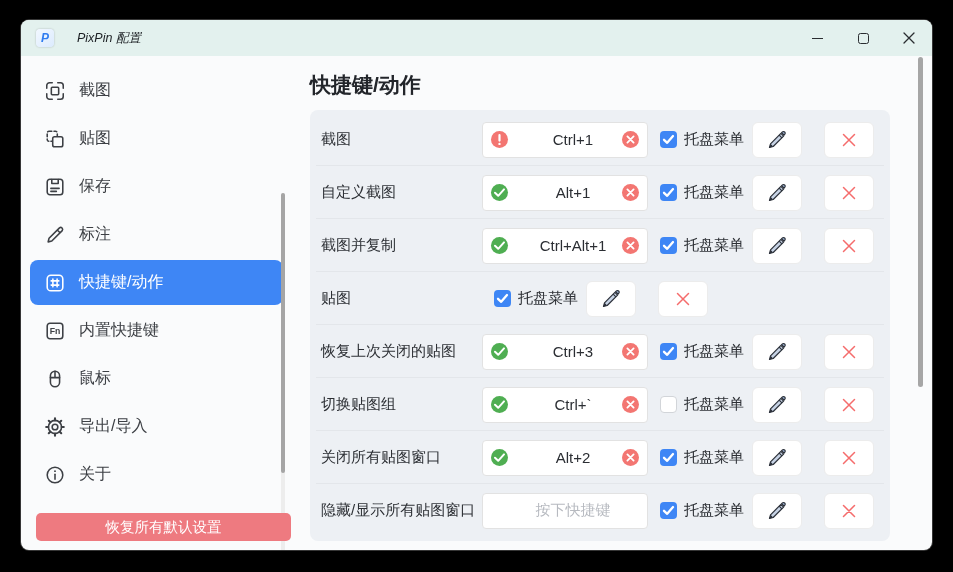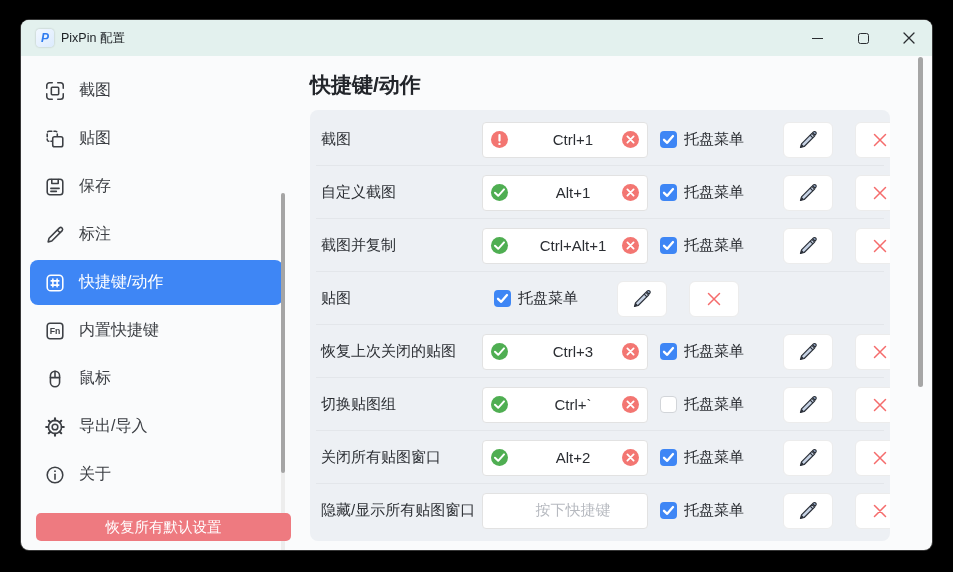--- a/index.html
+++ b/index.html
@@ -17,21 +17,21 @@
   *{box-sizing:border-box;margin:0;padding:0;font-family:"Liberation Sans",sans-serif;}
   html,body{width:953px;height:572px;background:#000;overflow:hidden;}
   .window{position:absolute;left:21px;top:20px;width:911px;height:530px;border-radius:8px;
     background:var(--win-bg);overflow:hidden;
     box-shadow:0 0 0 1px rgba(60,60,60,.9),0 12px 32px rgba(0,0,0,.65);}
   
   .titlebar{height:36px;background:var(--titlebar-bg);display:flex;align-items:center;padding-left:15px;}
   .app-icon{width:18px;height:18px;border-radius:4px;background:linear-gradient(135deg,#f2f8ff,#dcebfe);
     box-shadow:0 0 2px rgba(0,0,0,.25);display:flex;align-items:center;justify-content:center;
     color:#2f7cf0;font-size:12px;font-weight:bold;font-style:italic;}
-  .app-title{margin-left:7px;font-size:12.5px;color:#1c2024;}
+  .app-title{margin-left:23px;font-size:12.5px;color:#1c2024;font-style:italic;}
   .controls{margin-left:auto;display:flex;height:100%;}
   .ctrl{width:46px;height:100%;display:flex;align-items:center;justify-content:center;cursor:default;}
   .glyph-min{width:11px;height:0;border-top:1.4px solid #2a2d31;display:block;}
   .glyph-max{width:11px;height:11px;border:1.4px solid #2a2d31;border-radius:2.5px;display:block;}
   
   .body{display:flex;height:494px;position:relative;}
   .sidebar{width:268px;padding-top:9px;position:relative;flex:none;}
   .side-item{display:flex;align-items:center;height:45px;margin:3px 6px 3px 9px;border-radius:8px;
     padding:0 14px;gap:13px;color:#3d4045;font-size:16px;cursor:default;}
   .side-item.selected{background:var(--accent-blue);color:#fff;}
@@ -49,21 +49,21 @@
   .row:not(:last-child)::after{content:"";position:absolute;left:6px;right:6px;bottom:0;height:1px;background:var(--sep);}
   .row-label{width:161px;font-size:15px;color:var(--text-main);white-space:nowrap;flex:none;}
   .hk-box{width:166px;height:36px;background:#fff;border:1px solid #e2e2e2;border-radius:4px;
     display:flex;align-items:center;padding:0 8px;flex:none;}
   .hk-value{flex:1;text-align:center;font-size:15px;color:#2b2e33;padding-left:16px;}
   .hk-value.placeholder{color:#b7bac0;}
   .st-icon{width:17px;height:17px;border-radius:50%;flex:none;display:flex;align-items:center;justify-content:center;}
   .st-ok{background:var(--ok-green);}
   .st-warn{background:var(--warn-red);}
   .st-clear{background:var(--warn-red);}
-  .tray{margin-left:12px;width:123px;display:flex;align-items:center;gap:7px;flex:none;}
+  .tray{margin-left:12px;width:92px;display:flex;align-items:center;gap:7px;flex:none;}
   .tray-label{font-size:15px;color:var(--text-main);white-space:nowrap;}
   .cb{width:17px;height:17px;border-radius:4px;flex:none;display:flex;align-items:center;justify-content:center;}
   .cb.checked{background:var(--accent-blue);}
   .cb.unchecked{background:#fff;border:1.5px solid #d2d5d9;}
   .btn{width:50px;height:36px;background:#fff;border:1px solid #ececec;border-radius:6px;
     display:flex;align-items:center;justify-content:center;flex:none;}
   .btn-edit{margin-left:0;}
   .btn-delete{margin-left:22px;}
   .main-sb-thumb{position:absolute;left:897px;top:37px;width:5px;height:330px;background:#a6a6a6;border-radius:3px;}
 </style>

